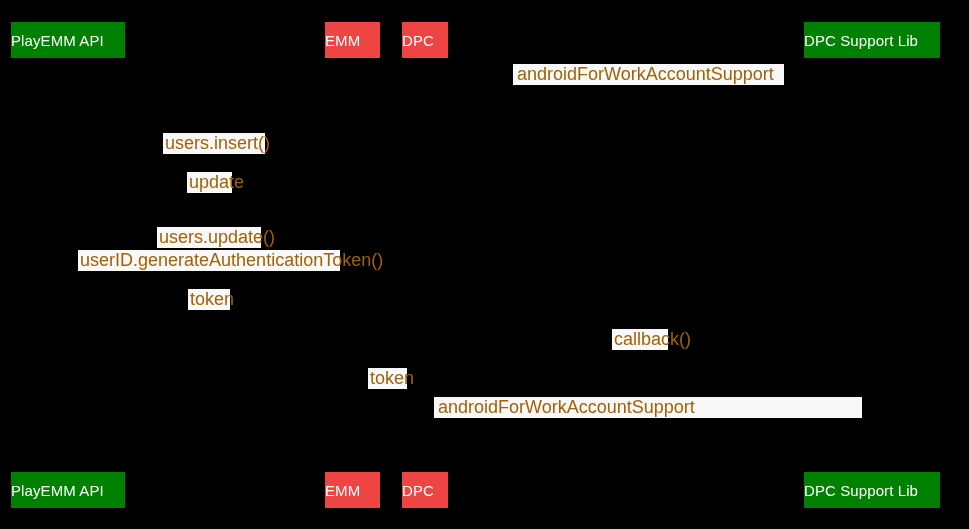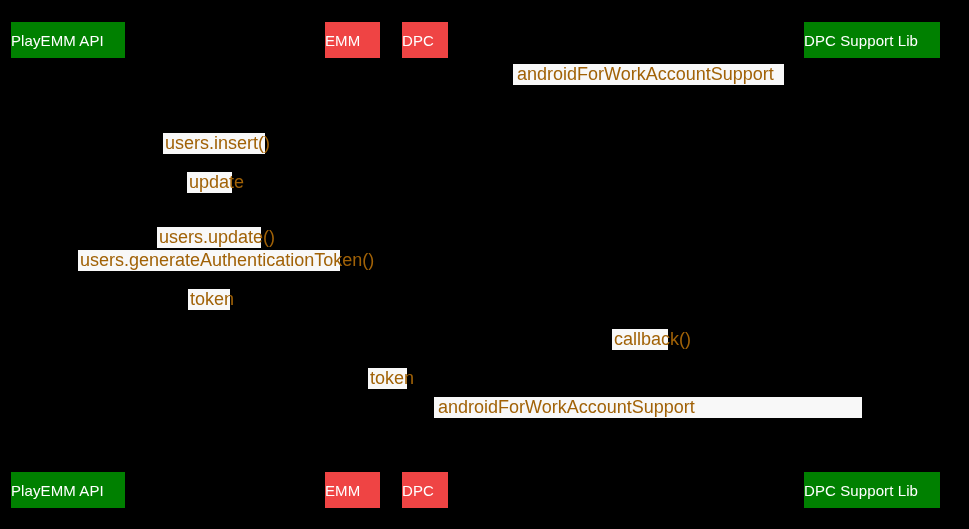--- a/index.html
+++ b/index.html
@@ -86,21 +86,21 @@
 
   <div class="msg" style="left:187px; top:172px; width:45px;">
     <span>update</span>
   </div>
 
   <div class="msg" style="left:157px; top:211px; width:104px;margin-top:16px;">
     <span>users.update()</span>
   </div>
 
   <div class="msg" style="left:78px; top:250px; width:262px;">
-    <span>users.generateAuthenticationToken()</span>
+    <span>userID.generateAuthenticationToken()</span>
   </div>
 
   <div class="msg" style="left:188px; top:289px; width:42px;">
     <span>token</span>
   </div>
 
   <div class="msg" style="left:612px; top:329px; width:56px;">
     <span>callback()</span>
   </div>
 

